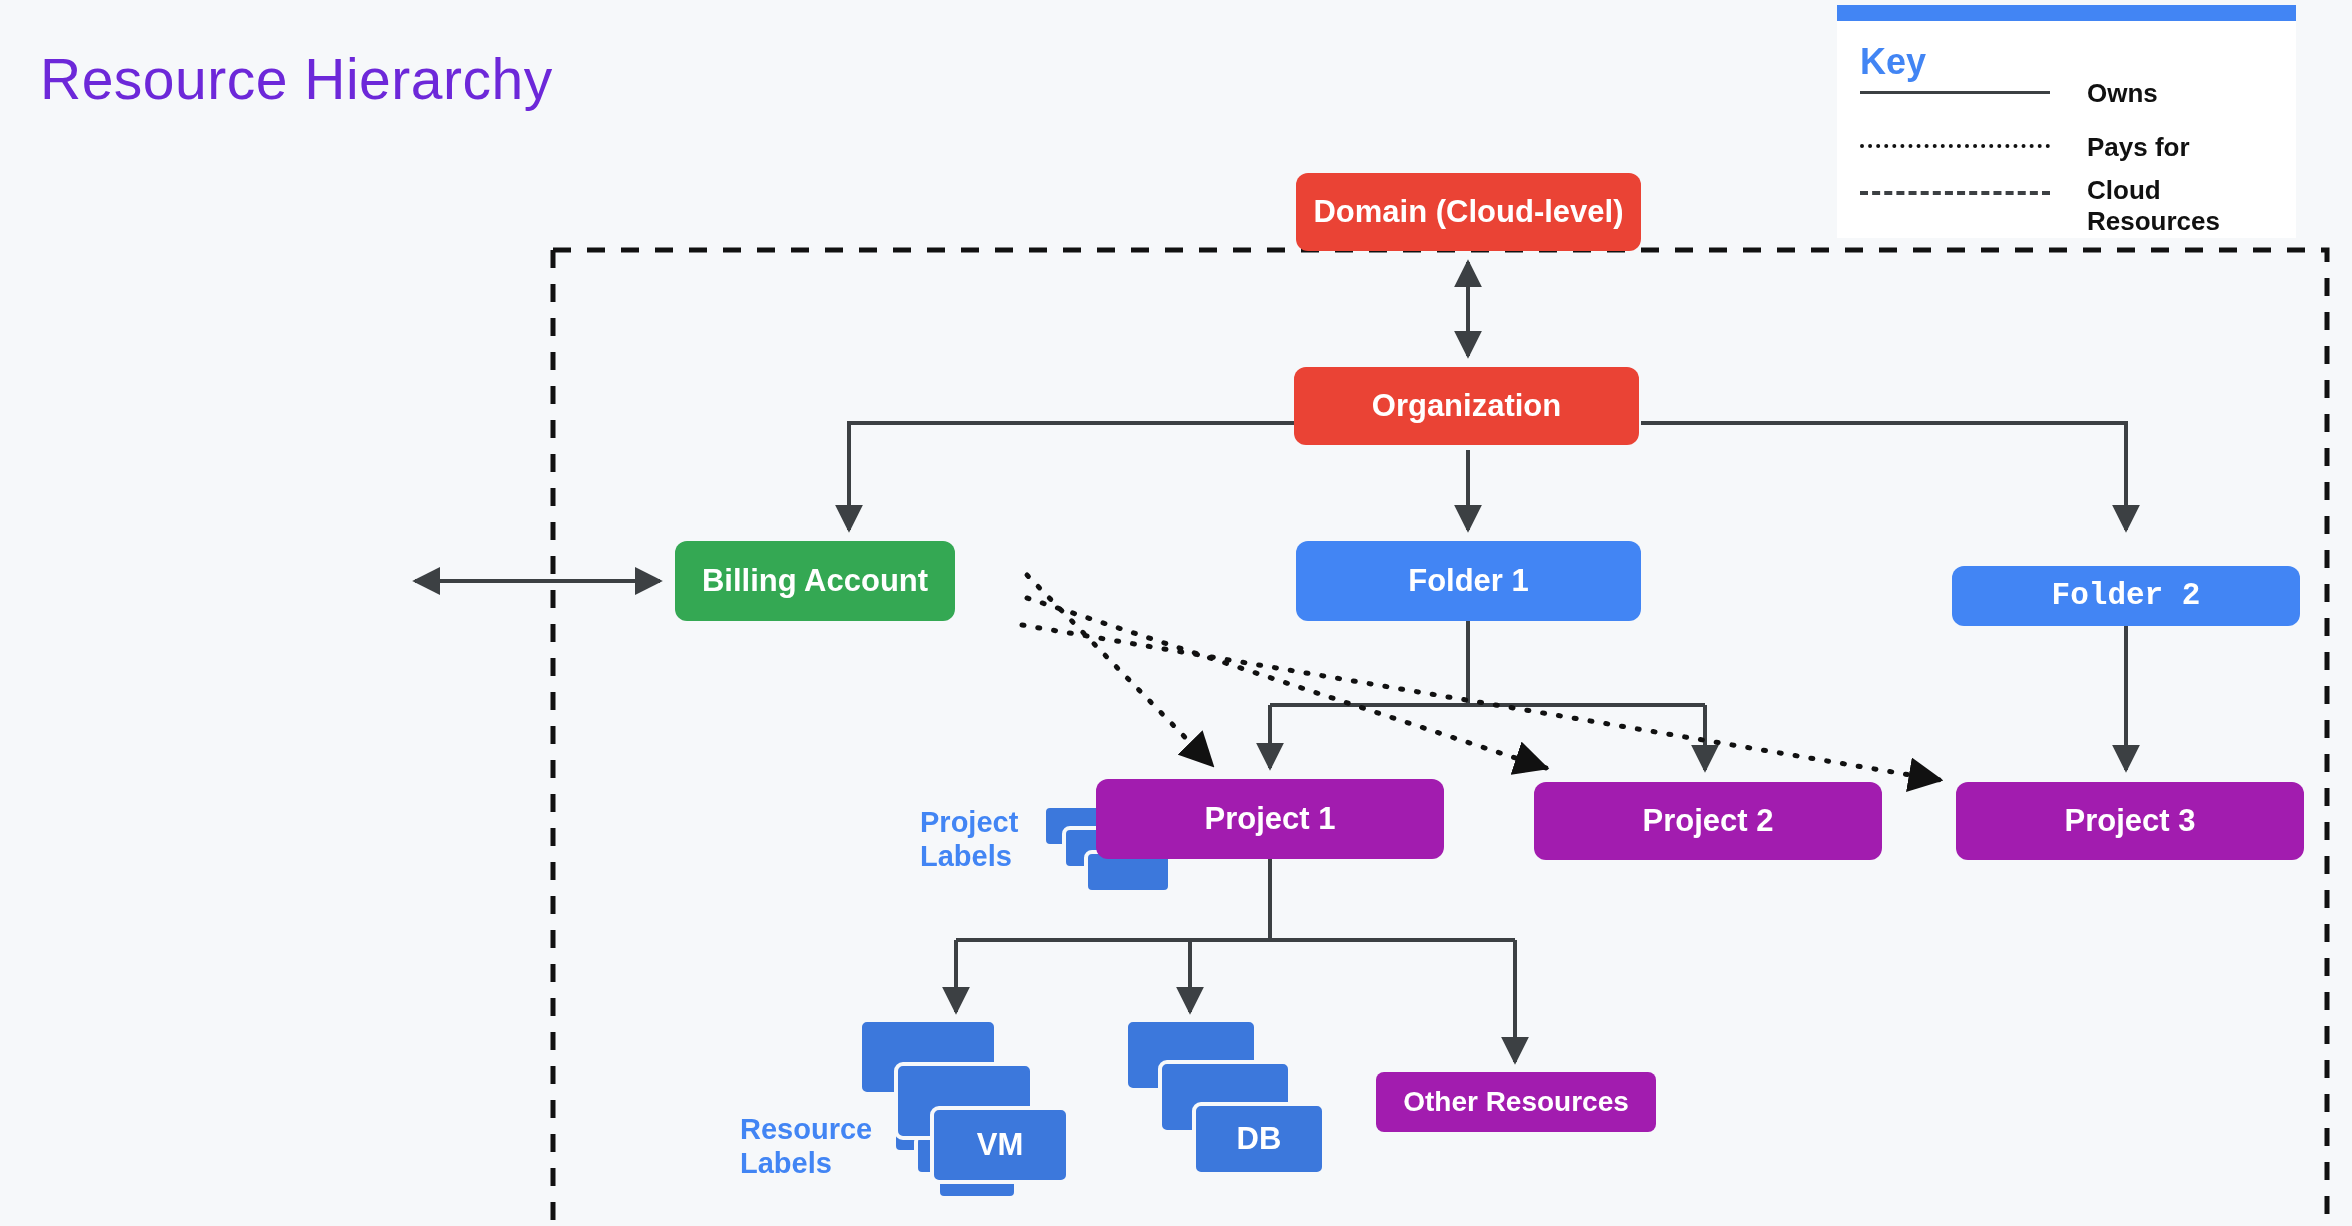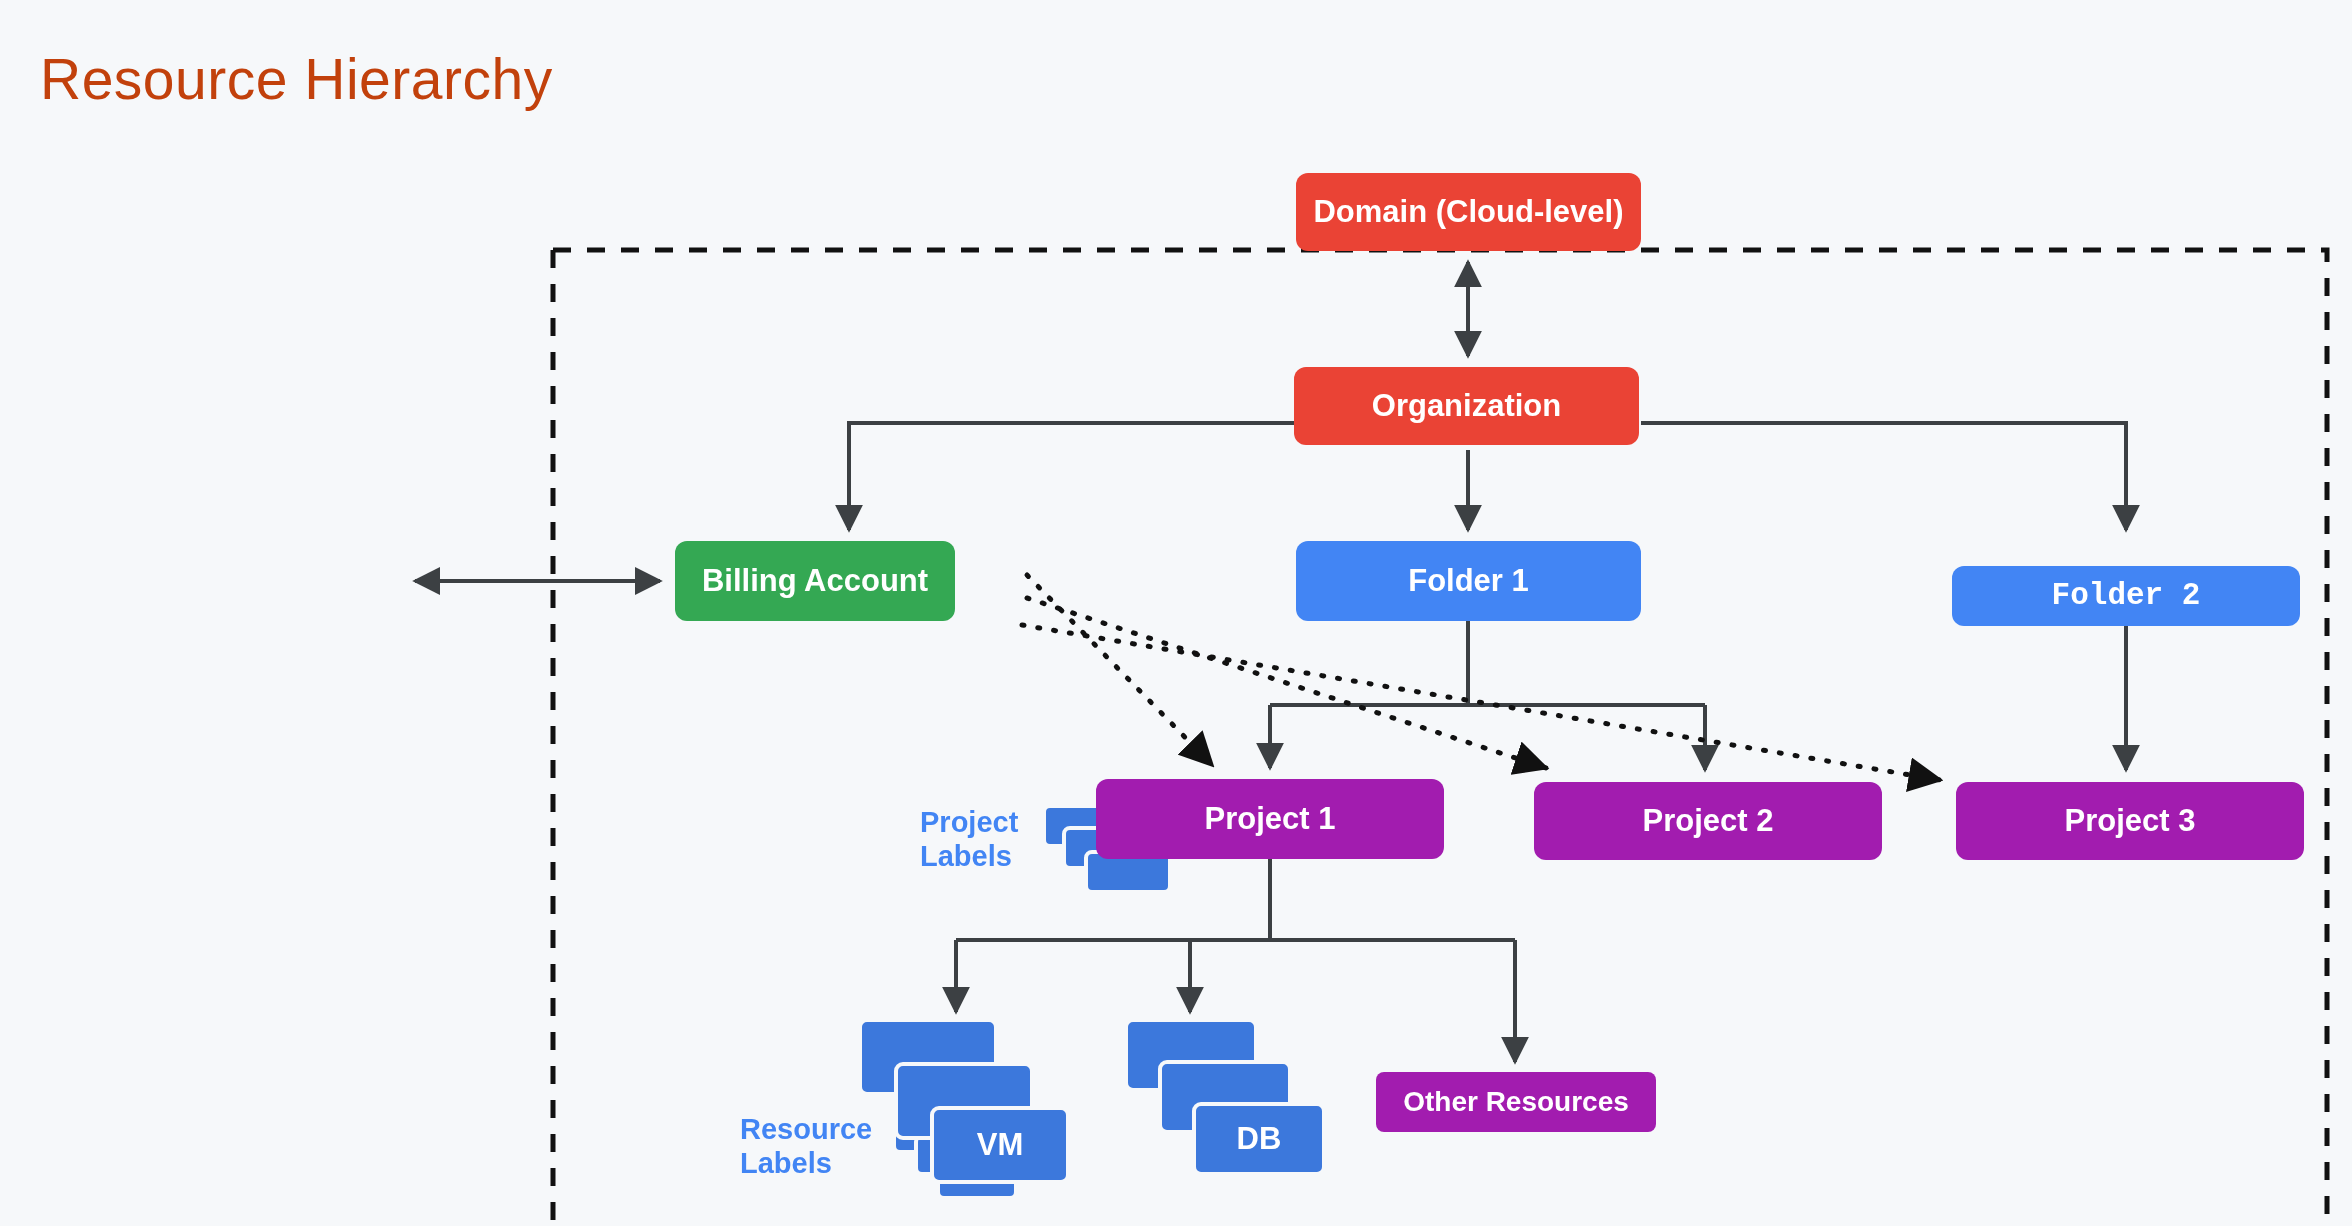--- a/index.html
+++ b/index.html
@@ -8,21 +8,21 @@
     background:#f6f8fa;
     font-family:"Liberation Sans", sans-serif;
     overflow:hidden;
     position:relative;
   }
   #stage{position:absolute;left:0;top:0;width:2352px;height:1226px;}
   svg.layer{position:absolute;left:0;top:0;width:2352px;height:1226px;pointer-events:none;}
 
   .page-title{
     position:absolute;left:40px;top:46px;
-    font-size:57px;color:#c2410c;letter-spacing:.5px;
+    font-size:57px;color:#6d28d9;letter-spacing:.5px;
     font-weight:400;white-space:nowrap;
   }
 
   
   .node{
     position:absolute;
     display:flex;align-items:center;justify-content:center;
     border-radius:12px;
     color:#ffffff;font-weight:bold;
     text-align:center;line-height:1.15;
@@ -220,14 +220,33 @@
   </div>
 
   <div class="stack db-stack">
     <div class="card db-c1"></div>
     <div class="card db-c2"></div>
     <div class="card lbl db-c3">DB</div>
   </div>
 
   <div class="node blueDark node-other">Other Resources</div>
 
+  <div class="key-box">
+    <div class="key-bar"></div>
+    <div class="key-title">Key</div>
+
+    <div class="key-row kr1">
+      <div class="key-line"></div>
+    </div>
+    <div class="key-text kt1">Owns</div>
+
+    <div class="key-row kr2">
+      <div class="key-line dotted"></div>
+    </div>
+    <div class="key-text kt2">Pays for</div>
+
+    <div class="key-row kr3">
+      <div class="key-line dashed"></div>
+    </div>
+    <div class="key-text kt3">Cloud Resources</div>
+  </div>
 
 </div>
 
 </body></html>

